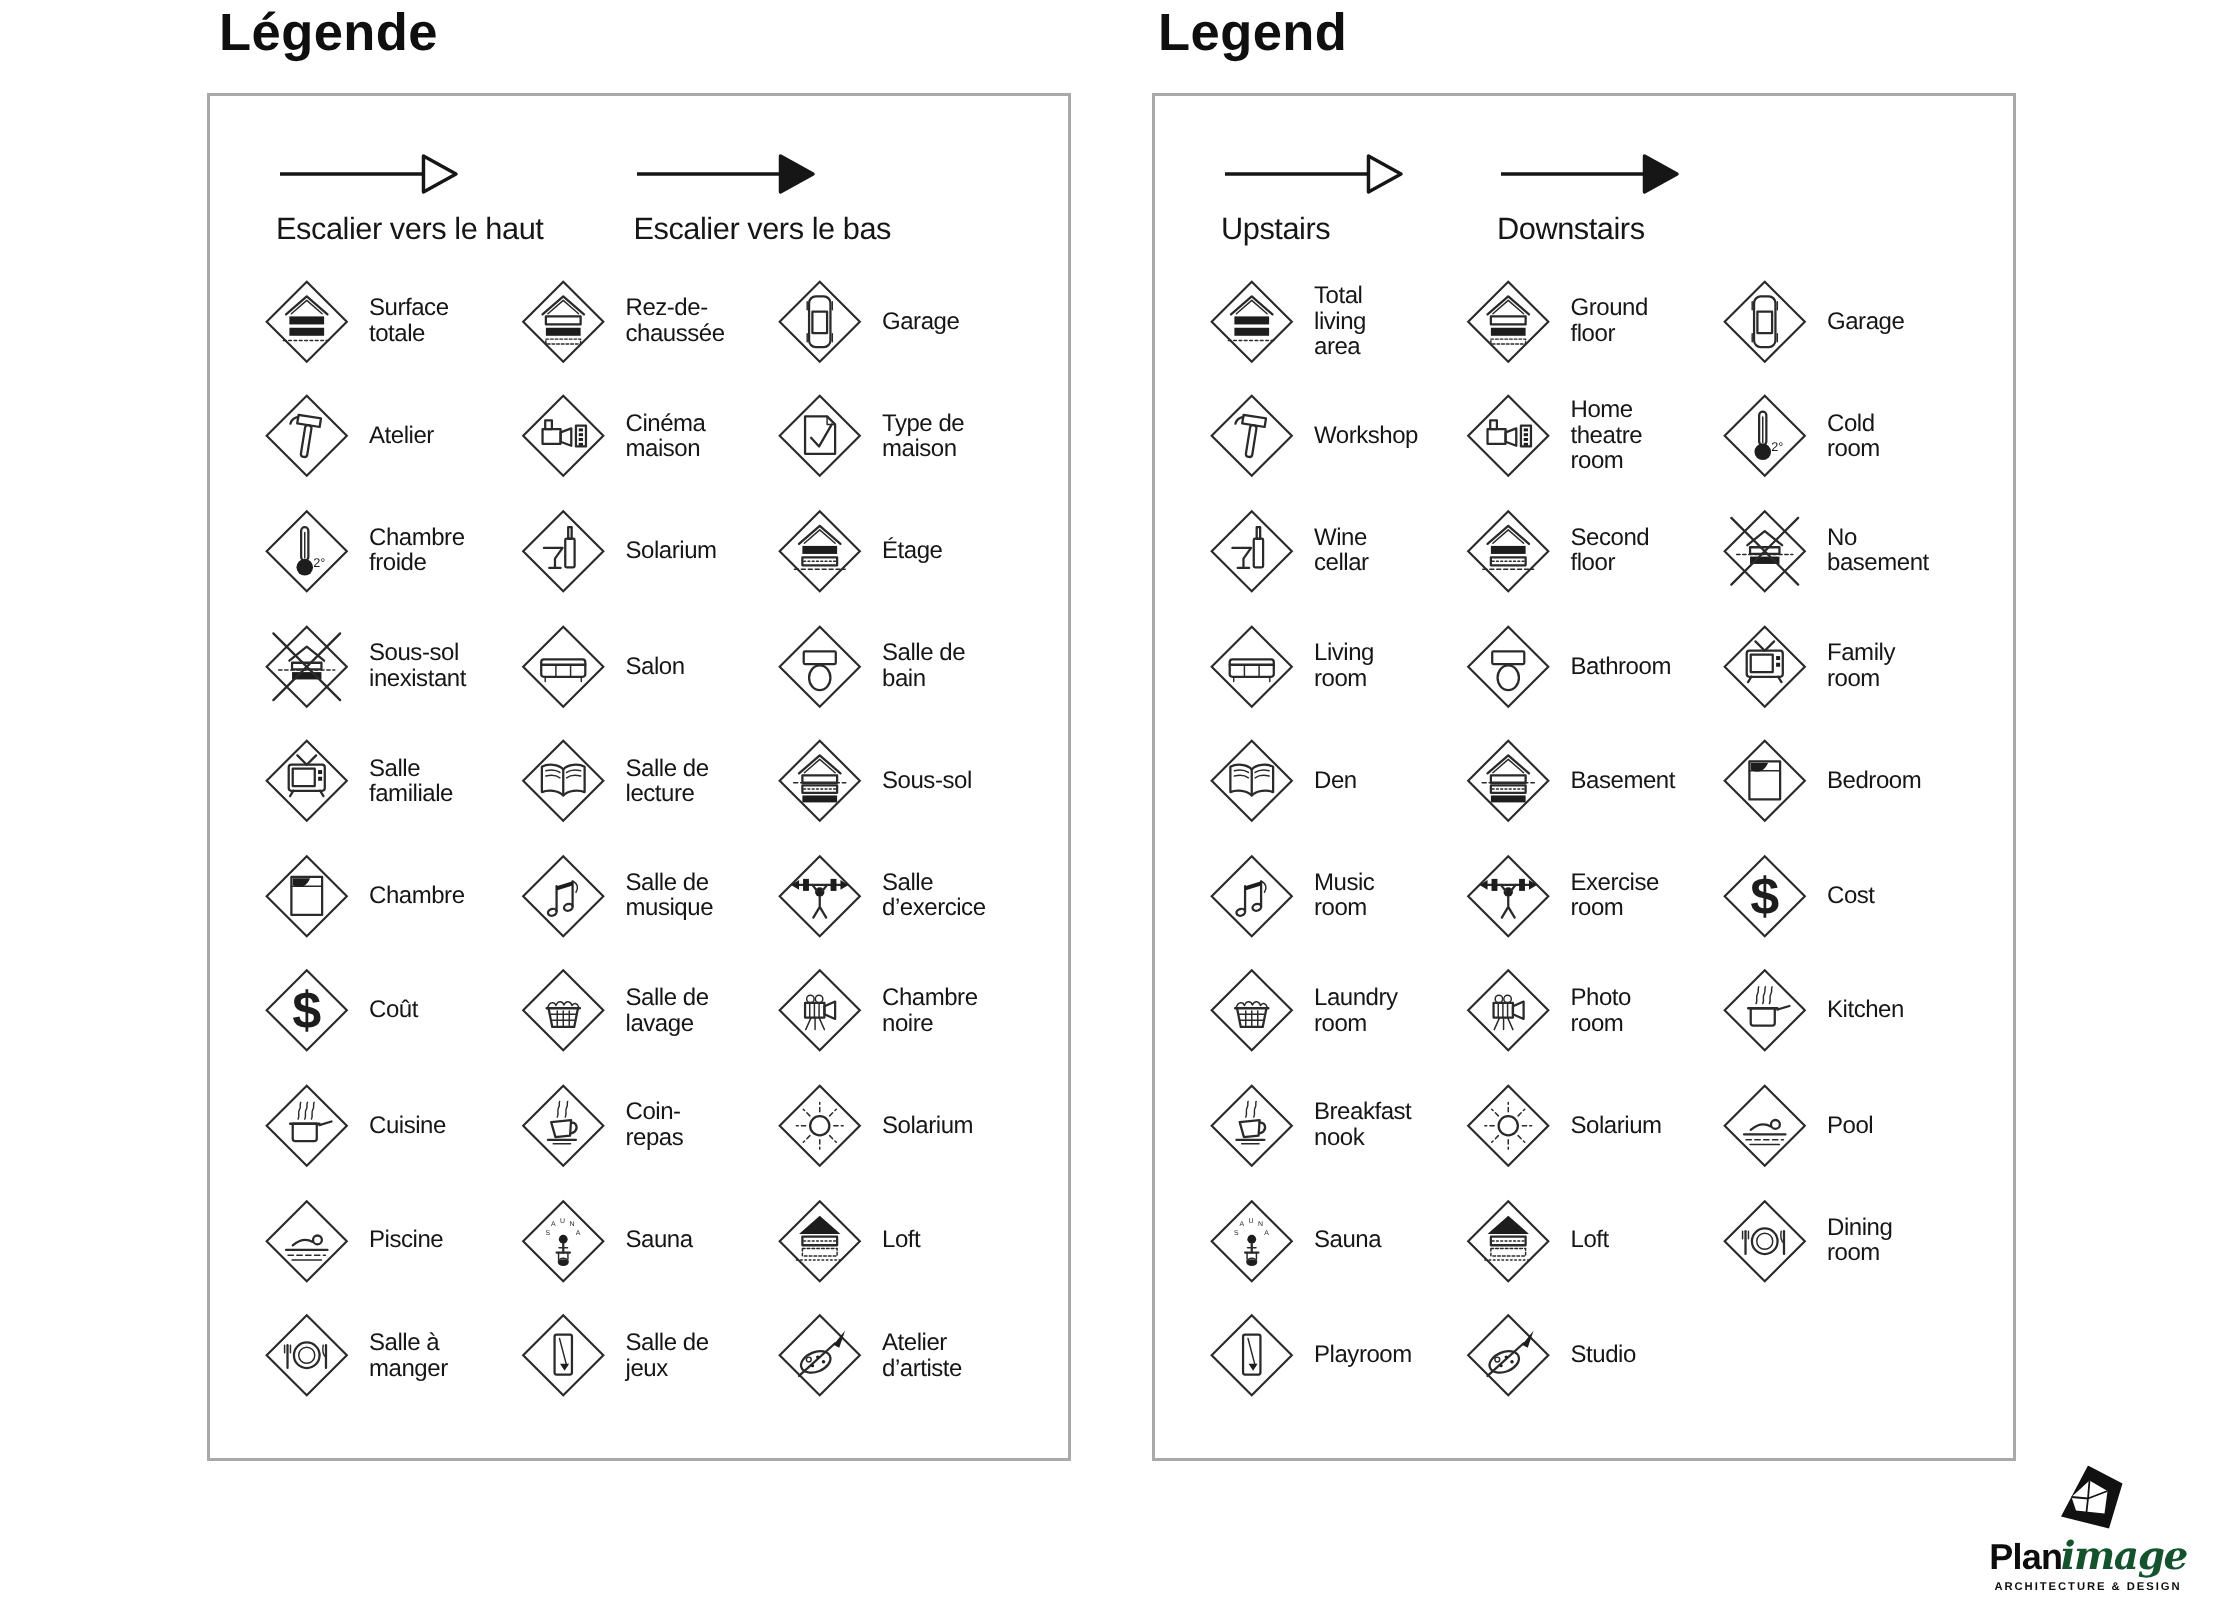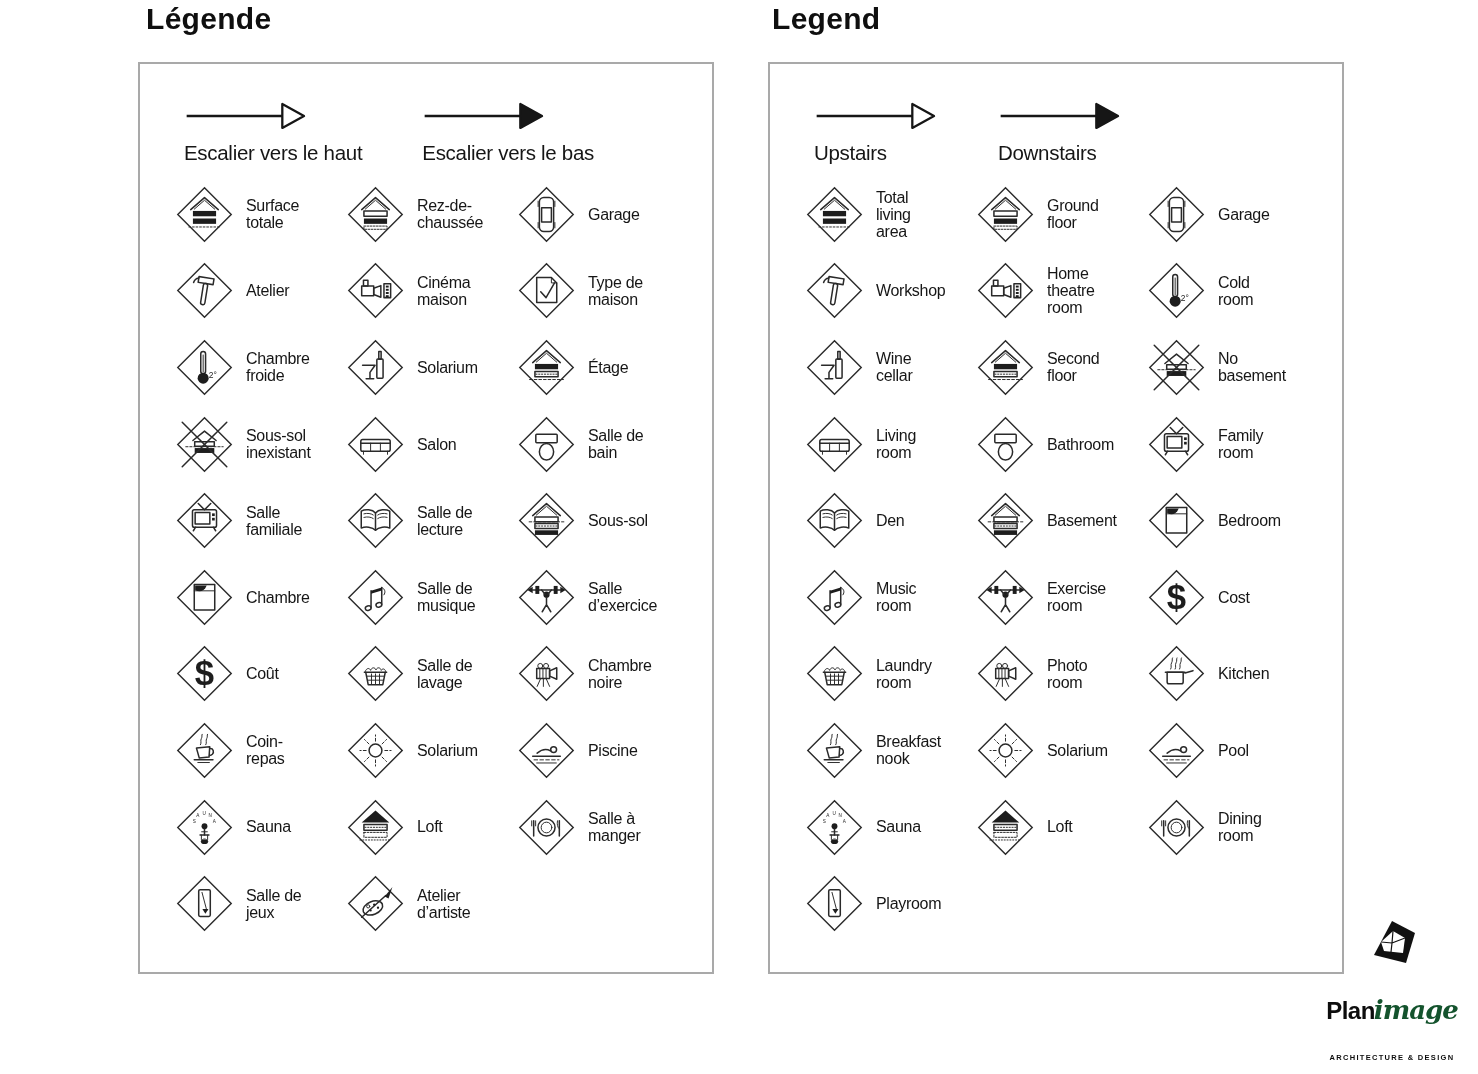--- a/index.html
+++ b/index.html
@@ -2,21 +2,21 @@
 <html><head>
 <meta charset="utf-8">
 <style>
   html,body { margin:0; padding:0; background:#fff; }
   .canvas {
     position:relative; width:1478px; height:1074px; background:#fff;
     font-family:"Liberation Sans", sans-serif; color:#161616; overflow:hidden;
   }
   h1.panel-title {
     position:absolute; top:2px; margin:0;
-    font-size:30px; font-weight:800; letter-spacing:.3px; color:#0f0f0f;
+    font-size:35px; font-weight:800; letter-spacing:.3px; color:#0f0f0f;
   }
   #title-fr { left:146px; }
   #title-en { left:772px; }
   .panel {
     position:absolute; top:62px; width:576px; height:912px;
     border:2px solid #a9a9a9; background:#fff; box-sizing:border-box;
   }
   #panel-fr { left:138px; }
   #panel-en { left:768px; }
   .arrows-row {
@@ -34,21 +34,21 @@
   .item-label { font-size:16px; line-height:1.07; letter-spacing:-.3px; white-space:pre-line; }
   
   .dm { fill:#fff; stroke:#2a2a2a; stroke-width:1.6; }
   .ln { fill:none; stroke:#2a2a2a; stroke-width:1.7; stroke-linecap:round; stroke-linejoin:round; }
   .lt { fill:none; stroke:#2a2a2a; stroke-width:1.1; stroke-linecap:round; stroke-linejoin:round; }
   .fl { fill:#1d1d1d; stroke:none; }
   .aw { stroke:#161616; stroke-width:2.8; fill:none; }
   .ah { stroke:#161616; stroke-width:2.6; stroke-linejoin:round; }
   .sym-txt { font-family:"Liberation Sans", sans-serif; fill:#1d1d1d; }
   
-  .logo { position:absolute; right:8px; bottom:12px; width:156px; display:flex; flex-direction:column; align-items:center;gap:28px; }
+  .logo { position:absolute; right:8px; bottom:12px; width:156px; display:flex; flex-direction:column; align-items:center; }
   .logo-mark { margin-bottom:2px; }
   .logo-name { display:flex; align-items:baseline; line-height:1; }
   .logo-plan { font-size:24px; font-weight:800; letter-spacing:-.5px; color:#0d0d0d; }
   .logo-image { font-size:26px; font-weight:700; font-style:italic; font-family:"DejaVu Serif", serif; letter-spacing:-1px; color:#14532d; margin-left:-1px; }
   .logo-tagline { margin-top:2px; font-size:7.5px; font-weight:700; letter-spacing:1.3px; color:#0d0d0d; }
 </style>
 </head>
 <body>
 
 <svg width="0" height="0" style="position:absolute" aria-hidden="true">
@@ -473,20 +473,26 @@
         </div>
         <div class="legend-item">
           <svg class="icon-svg" viewBox="0 0 64 64">
             <use href="#i-camera"></use>
           </svg>
           <div class="item-label">Chambre
 noire</div>
         </div>
         <div class="legend-item">
           <svg class="icon-svg" viewBox="0 0 64 64">
+            <use href="#i-cooking-pot"></use>
+          </svg>
+          <div class="item-label">Cuisine</div>
+        </div>
+        <div class="legend-item">
+          <svg class="icon-svg" viewBox="0 0 64 64">
             <use href="#i-coffee-cup"></use>
           </svg>
           <div class="item-label">Coin-
 repas</div>
         </div>
         <div class="legend-item">
           <svg class="icon-svg" viewBox="0 0 64 64">
             <use href="#i-sun"></use>
           </svg>
           <div class="item-label">Solarium</div>
@@ -726,20 +732,26 @@
             <use href="#i-dinner-plate"></use>
           </svg>
           <div class="item-label">Dining
 room</div>
         </div>
         <div class="legend-item">
           <svg class="icon-svg" viewBox="0 0 64 64">
             <use href="#i-billiard"></use>
           </svg>
           <div class="item-label">Playroom</div>
+        </div>
+        <div class="legend-item">
+          <svg class="icon-svg" viewBox="0 0 64 64">
+            <use href="#i-palette"></use>
+          </svg>
+          <div class="item-label">Studio</div>
         </div>
       </div>
   </section>
 
   <div class="logo">
     <svg class="logo-mark" width="54" height="46" viewBox="0 0 54 46">
       <polygon fill="#111" points="27,0 50,12 41,42 9,34"></polygon>
       <path fill="#fff" d="M16 21 28 10 40 17 38 32 19 30Z"></path>
       <path fill="none" stroke="#111" stroke-width="1.2" d="M28 10 27 22M16 21 27 22M40 17 27 22M27 22 26 31"></path>
     </svg>

